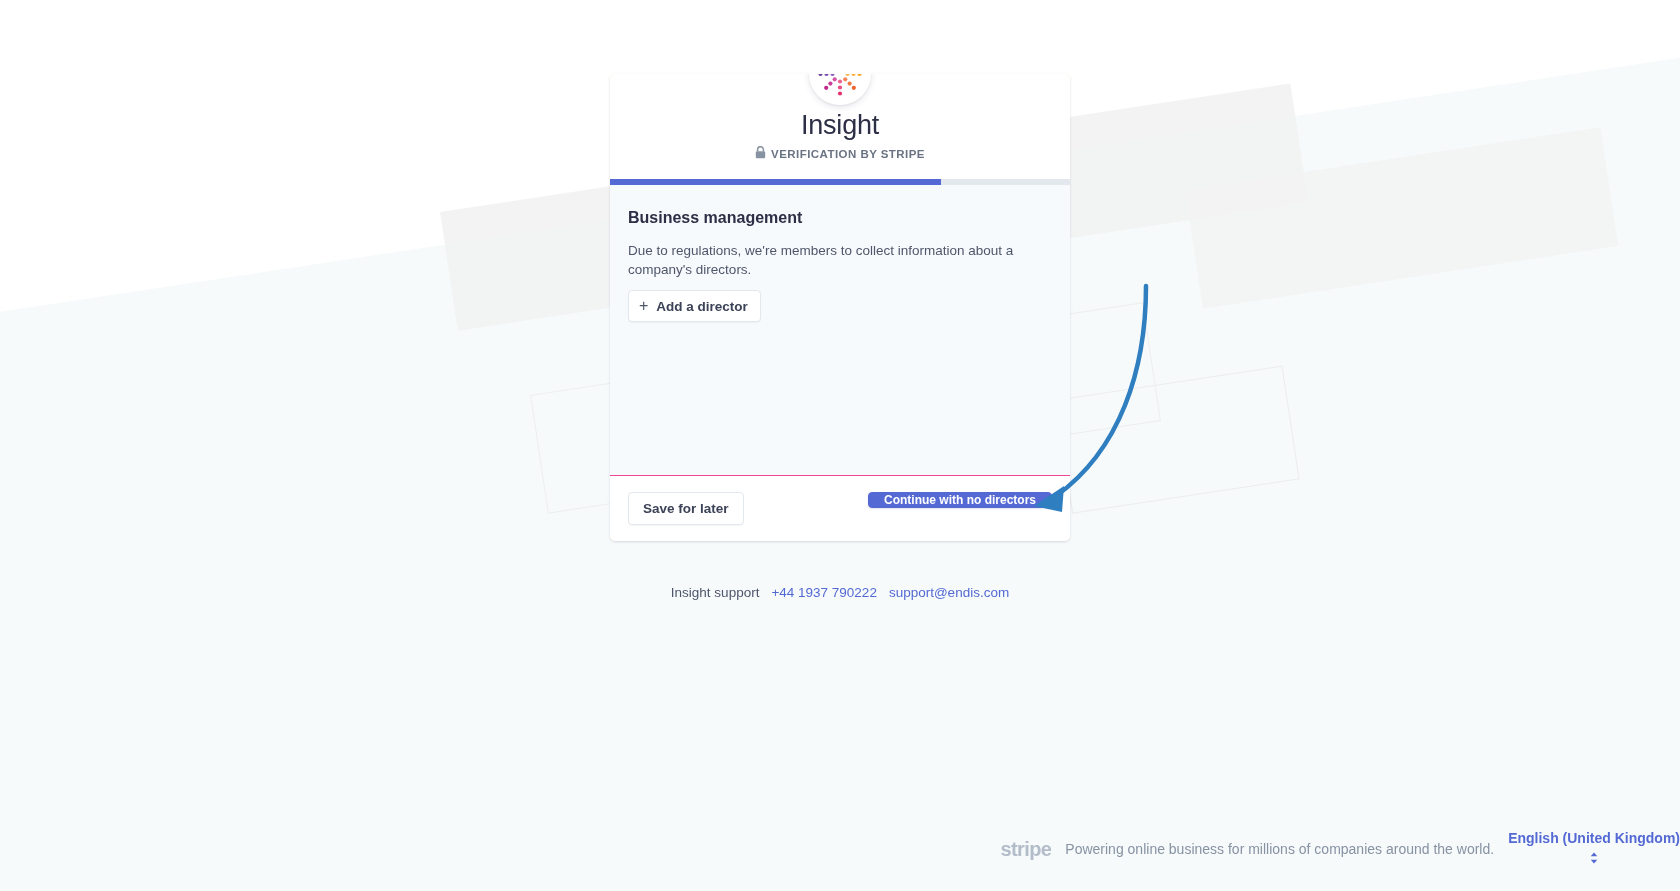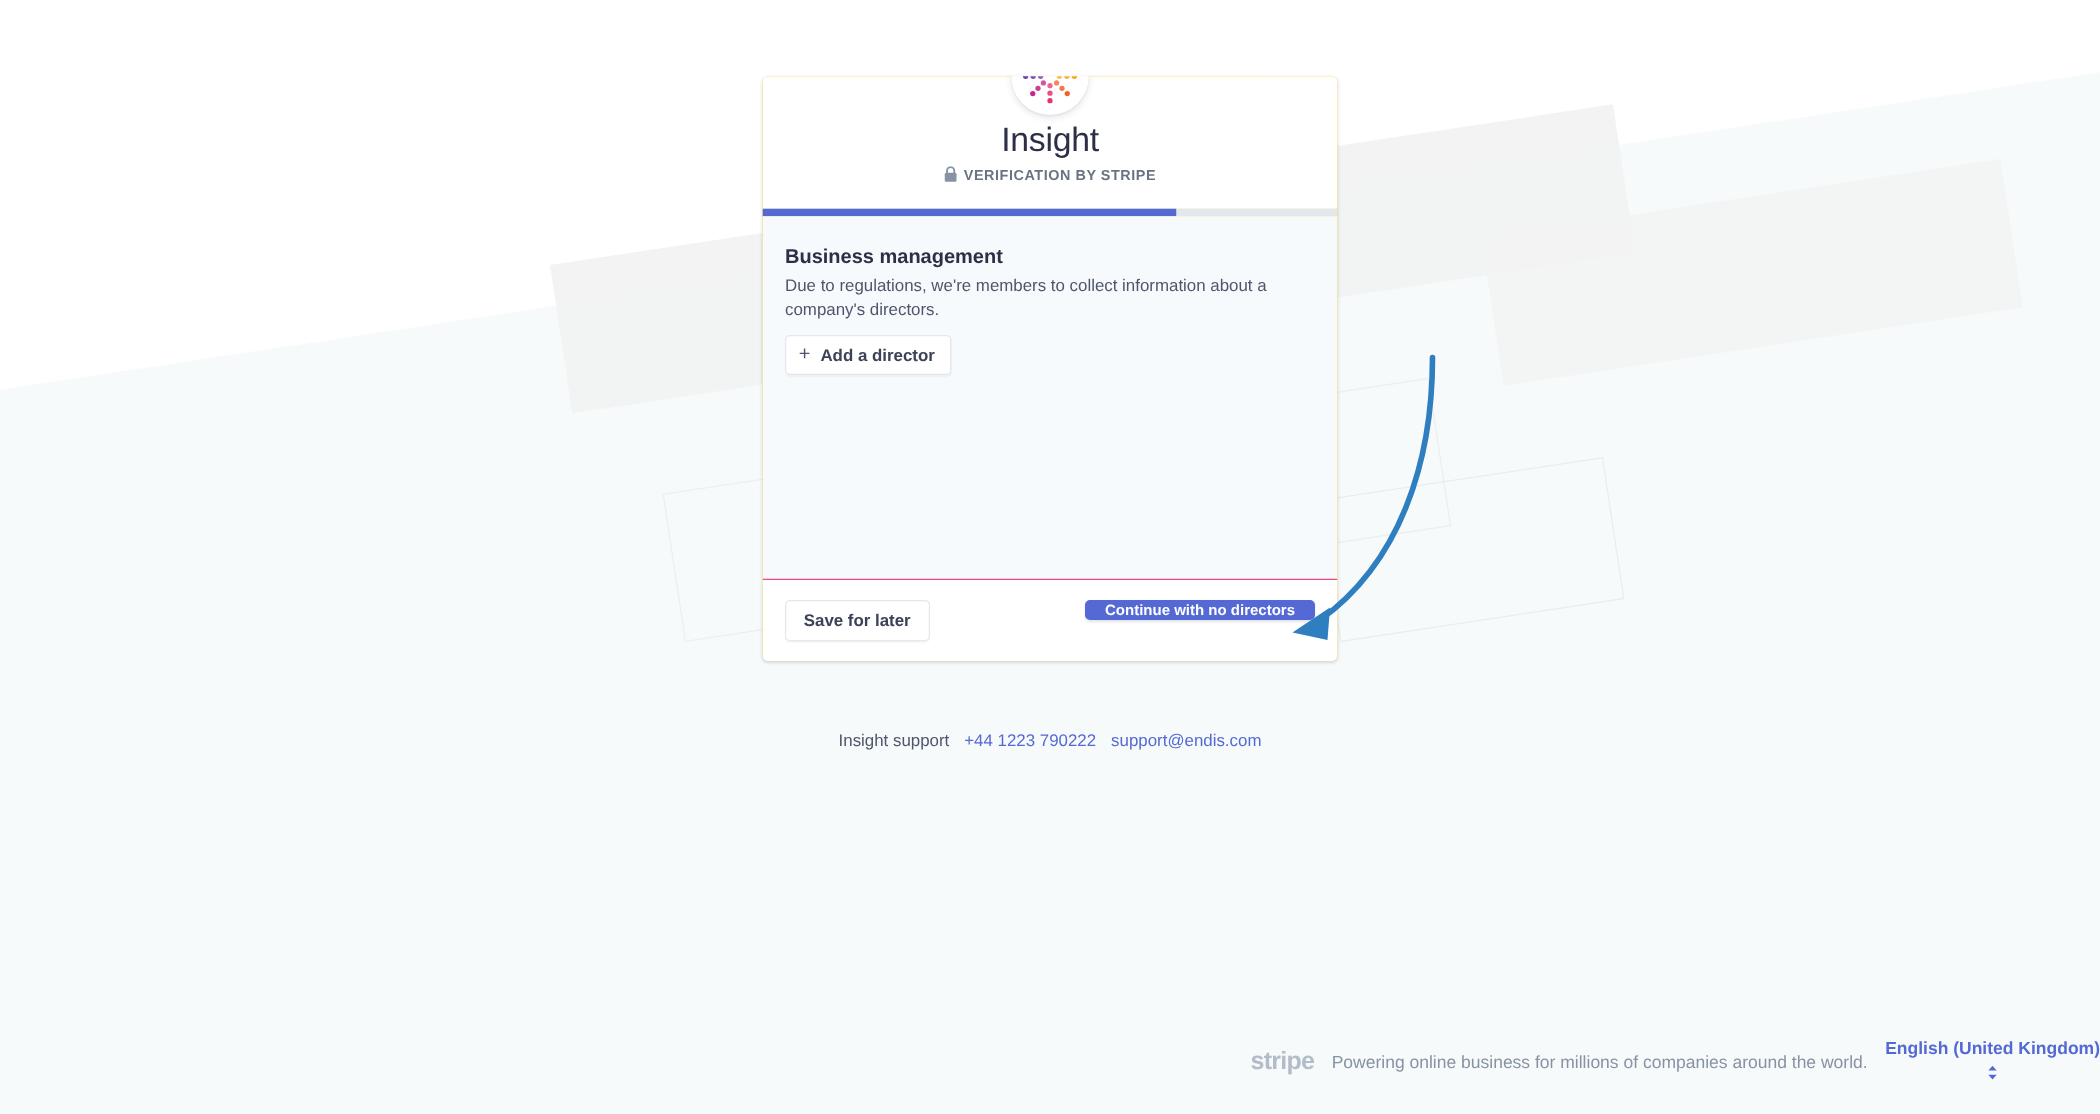--- a/index.html
+++ b/index.html
@@ -58,23 +58,23 @@
 
   
   .arrow-svg { position: absolute; left: 1020px; top: 280px; z-index: 40; pointer-events: none; }
 
   
   .page { position: relative; z-index: 10; width: 1680px; height: 891px; }
 
   
   .card {
     position: absolute;
-    left: 610px; top: 61px;
+    left: 610px; top: 74px;
     width: 460px;
-    background: #fde047;
+    background: #fef9c3;
     border-radius: 5px;
     box-shadow: 0 1px 3px rgba(50,50,93,.10), 0 1px 2px rgba(0,0,0,.06);
     overflow: hidden;
     z-index: 20;
   }
 
   .card-head { padding: 34px 0 18px; text-align: center; background: #fff; }
   .brand-title {
     font-size: 27px;
     font-weight: 400;
@@ -108,21 +108,21 @@
   .progress-fill { height: 6px; background: #5469d4; }
 
   
   .card-body {
     background: #f7fafc;
     padding: 22px 18px 22px;
     min-height: 290px;
   }
   .sec-title {
     font-size: 16px; font-weight: 700; color: #2c2f45;
-    line-height: 22px; margin-bottom: 2px;
+    line-height: 22px; margin-bottom: 12px;
   }
   .sec-desc {
     font-size: 13.5px; color: #4f566b; line-height: 19px;
     max-width: 390px;
   }
   .prompt {
     margin-top: 40px;
     font-size: 14px; font-weight: 700; color: #2c2f45;
     line-height: 20px; max-width: 392px;
   }
@@ -287,21 +287,21 @@
     </div>
 
     <div class="card-foot">
       <button class="btn-secondary">Save for later</button>
       <button class="btn-primary">Continue with no directors</button>
     </div>
   </div>
 
   <div class="support">
     <span>Insight support</span>
-    <a href="#">+44 1223 790222</a>
+    <a href="#">+44 1937 790222</a>
     <a href="#">support@endis.com</a>
   </div>
 
   <div class="bottombar">
     <span class="stripe-word">stripe</span>
     <span class="bottom-text">Powering online business for millions of companies around the world.</span>
     <span class="lang-picker">
       <span>English (United Kingdom)</span>
       <span class="chev-updown">
         <svg width="10" height="14" viewBox="0 0 10 14">

